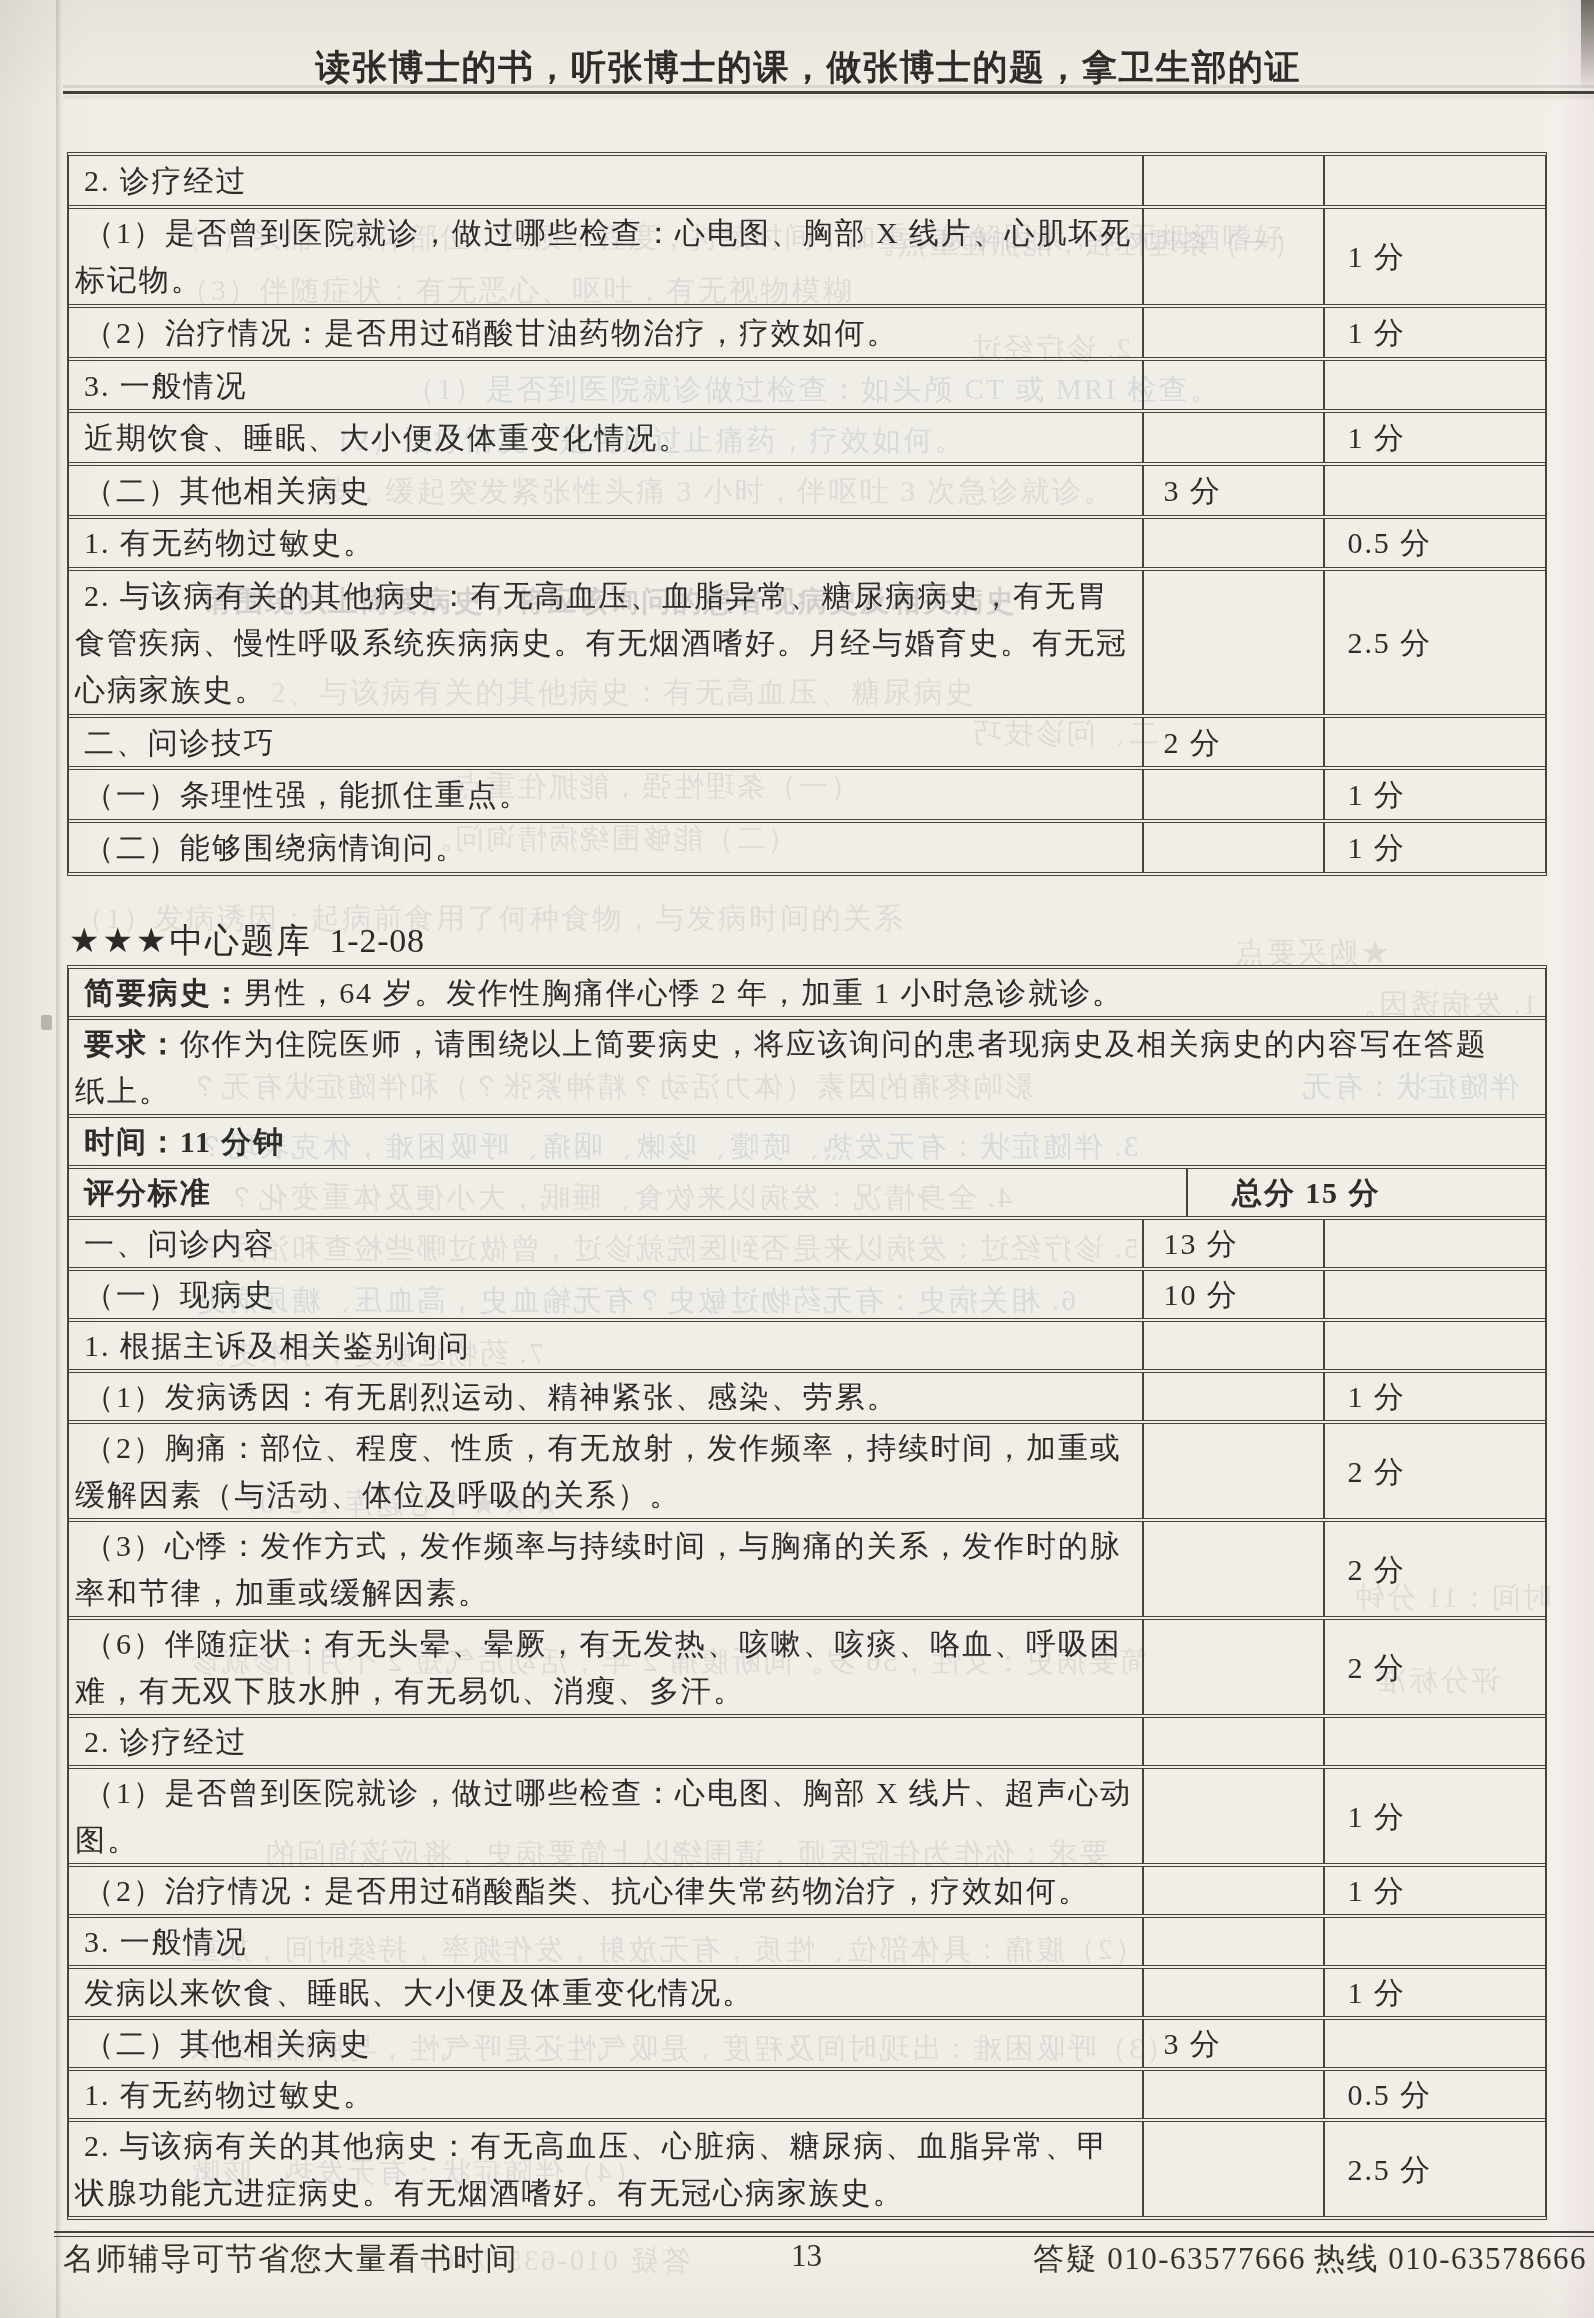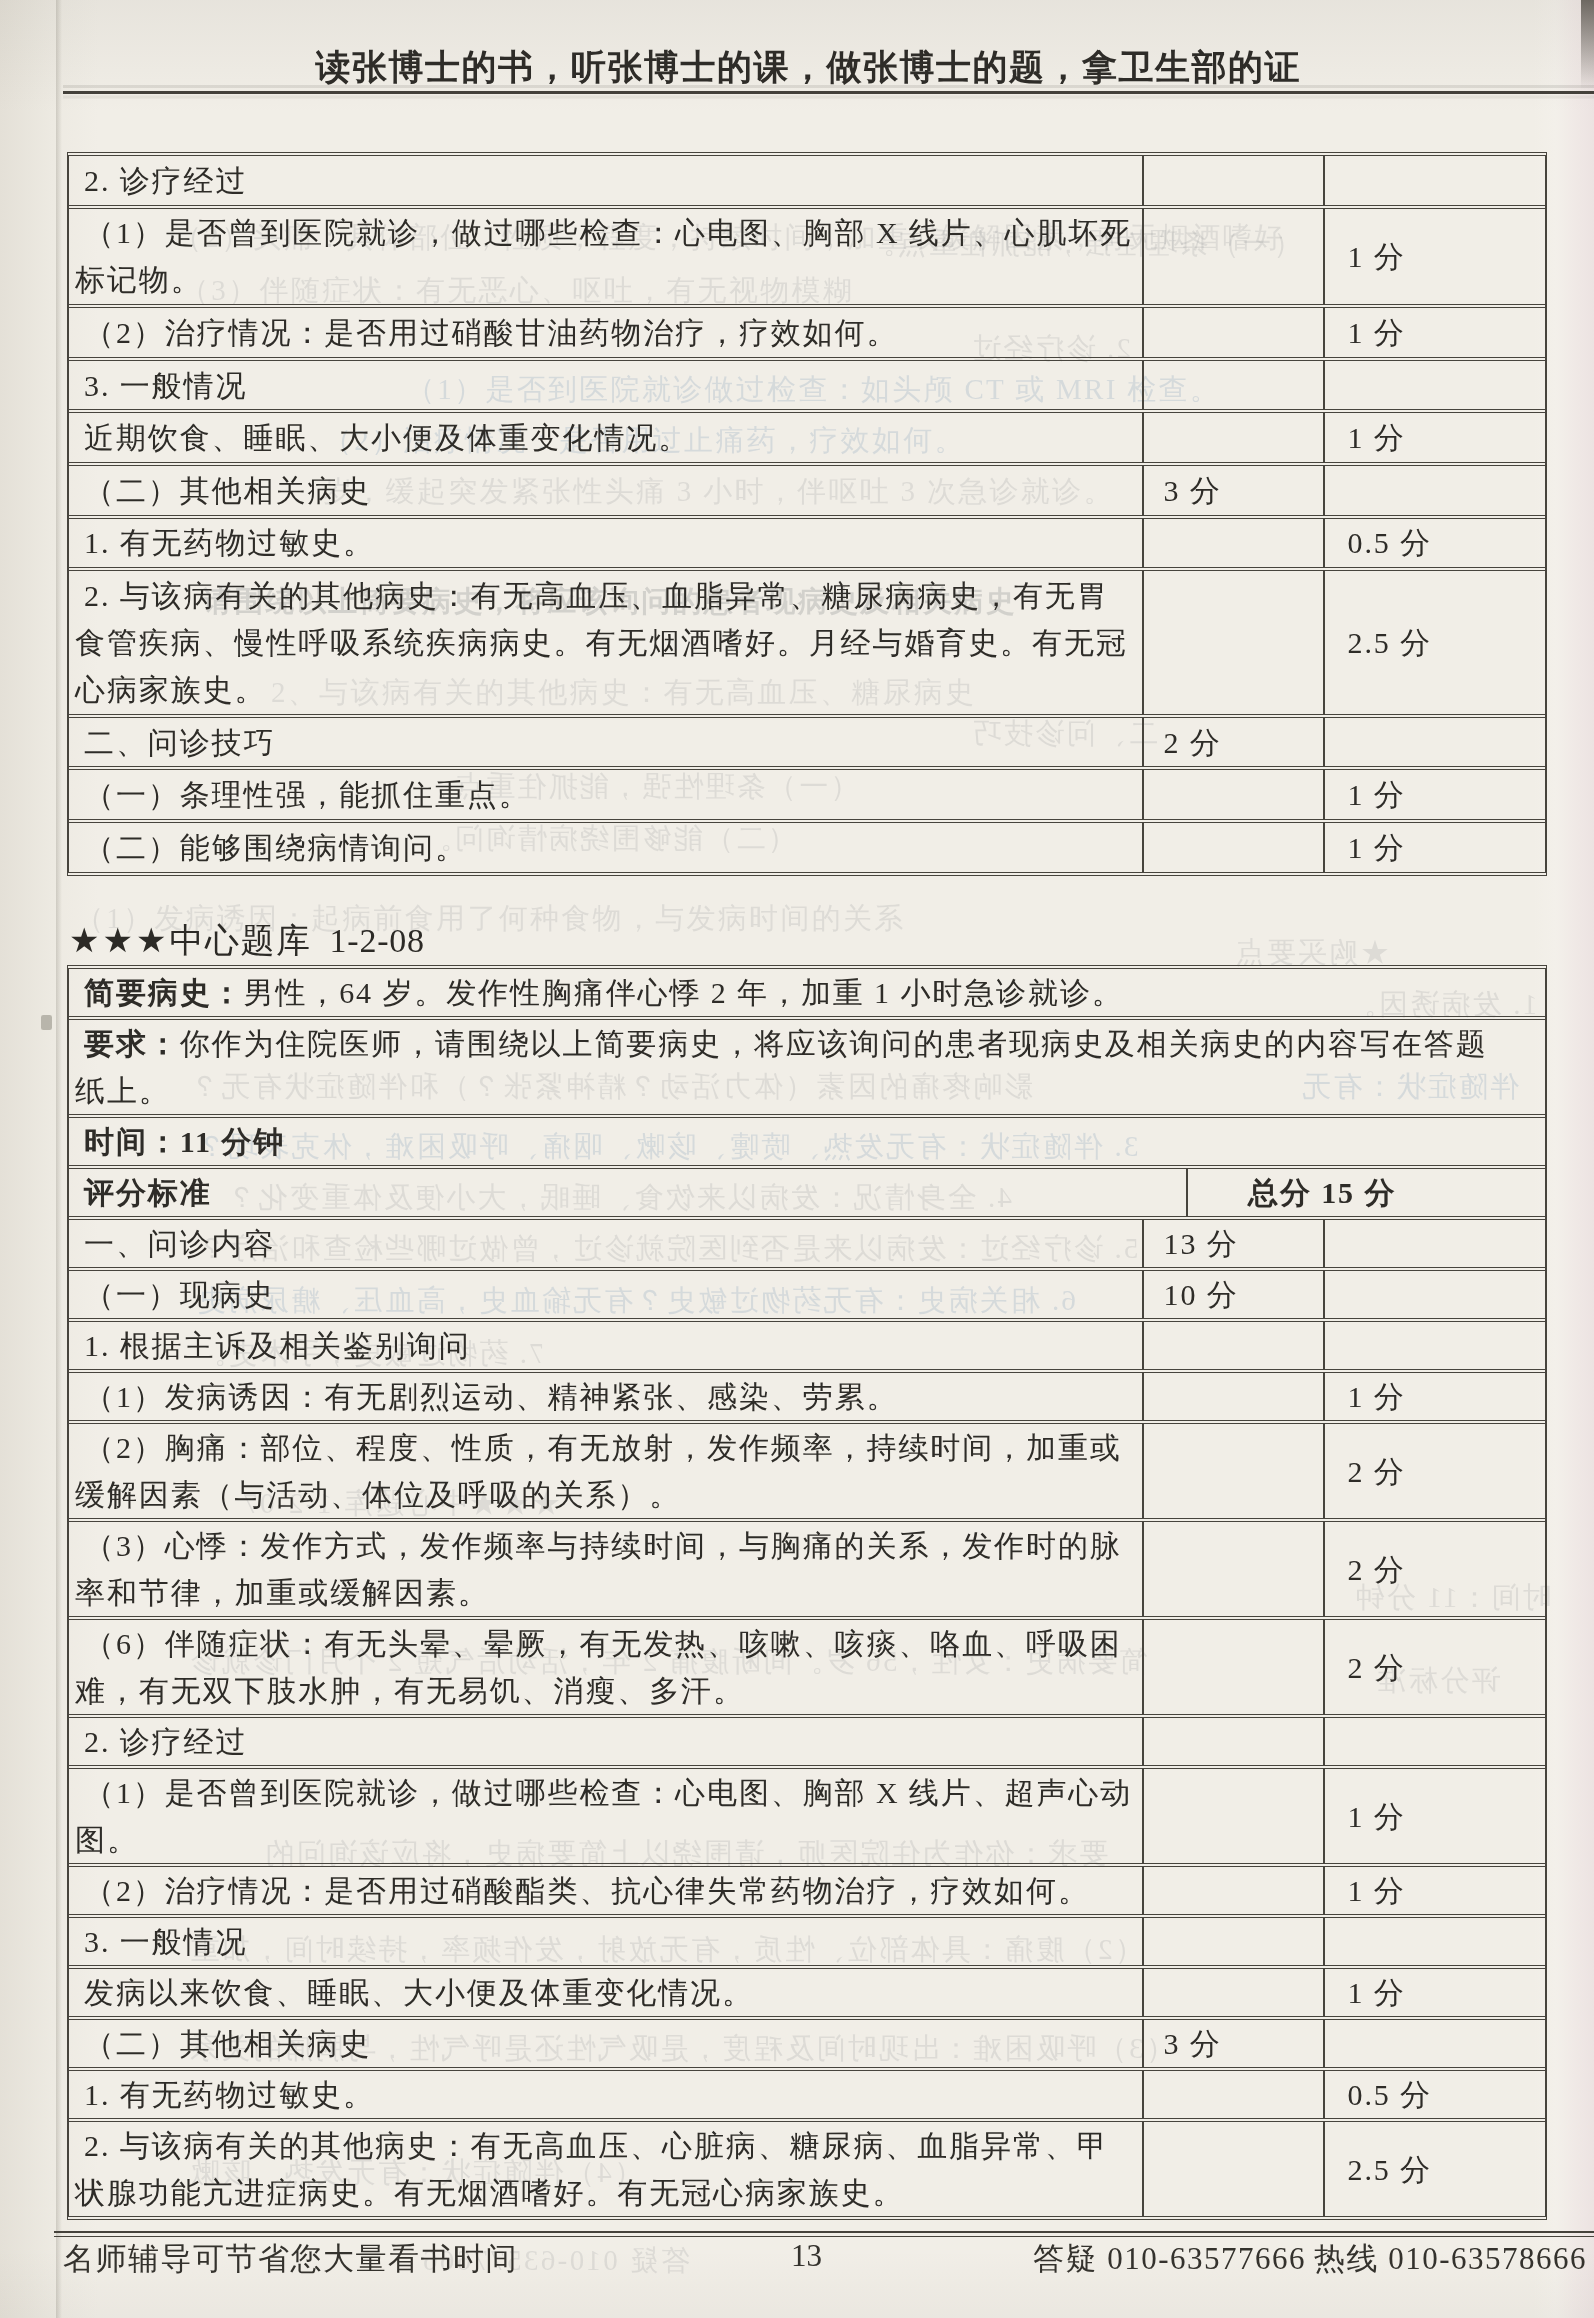--- a/index.html
+++ b/index.html
@@ -45,21 +45,21 @@
   .tr:first-child{border-top:none;}
   .td{box-sizing:border-box;font-size:30px;letter-spacing:1.9px;line-height:47px;color:#2e2c28;}
   .t1 .td{padding-top:0.8px;padding-bottom:0.8px;}
   .main{flex:1;padding-left:6px;padding-right:3px;text-indent:9px;}
   .mid{width:137px;align-self:stretch;border-left:2.3px solid #47443d;
        display:flex;align-items:center;padding-left:19.5px;}
   .score{width:222px;align-self:stretch;border-left:2.3px solid #47443d;
        display:flex;align-items:center;padding-left:22.5px;margin-left:44px;}
   .full{flex:1;padding-left:6px;padding-right:45px;text-indent:9px;}
   .merged{width:359px;align-self:stretch;border-left:2.3px solid #47443d;
-       display:flex;align-items:center;padding-left:60px;font-weight:bold;}
+       display:flex;align-items:center;padding-left:44px;font-weight:bold;}
   .lbl{font-weight:bold;}
 
   .section-title{
     position:absolute;left:69px;top:918px;font-size:34px;letter-spacing:1.5px;
     color:#2c2a26;white-space:nowrap;
   }
   .section-title .stars{letter-spacing:3px;}
   .section-title .code{margin-left:18px;letter-spacing:0.8px;}
 
   .footer-rule{position:absolute;left:54px;right:0;top:2231px;height:2.3px;background:#46433c;}

